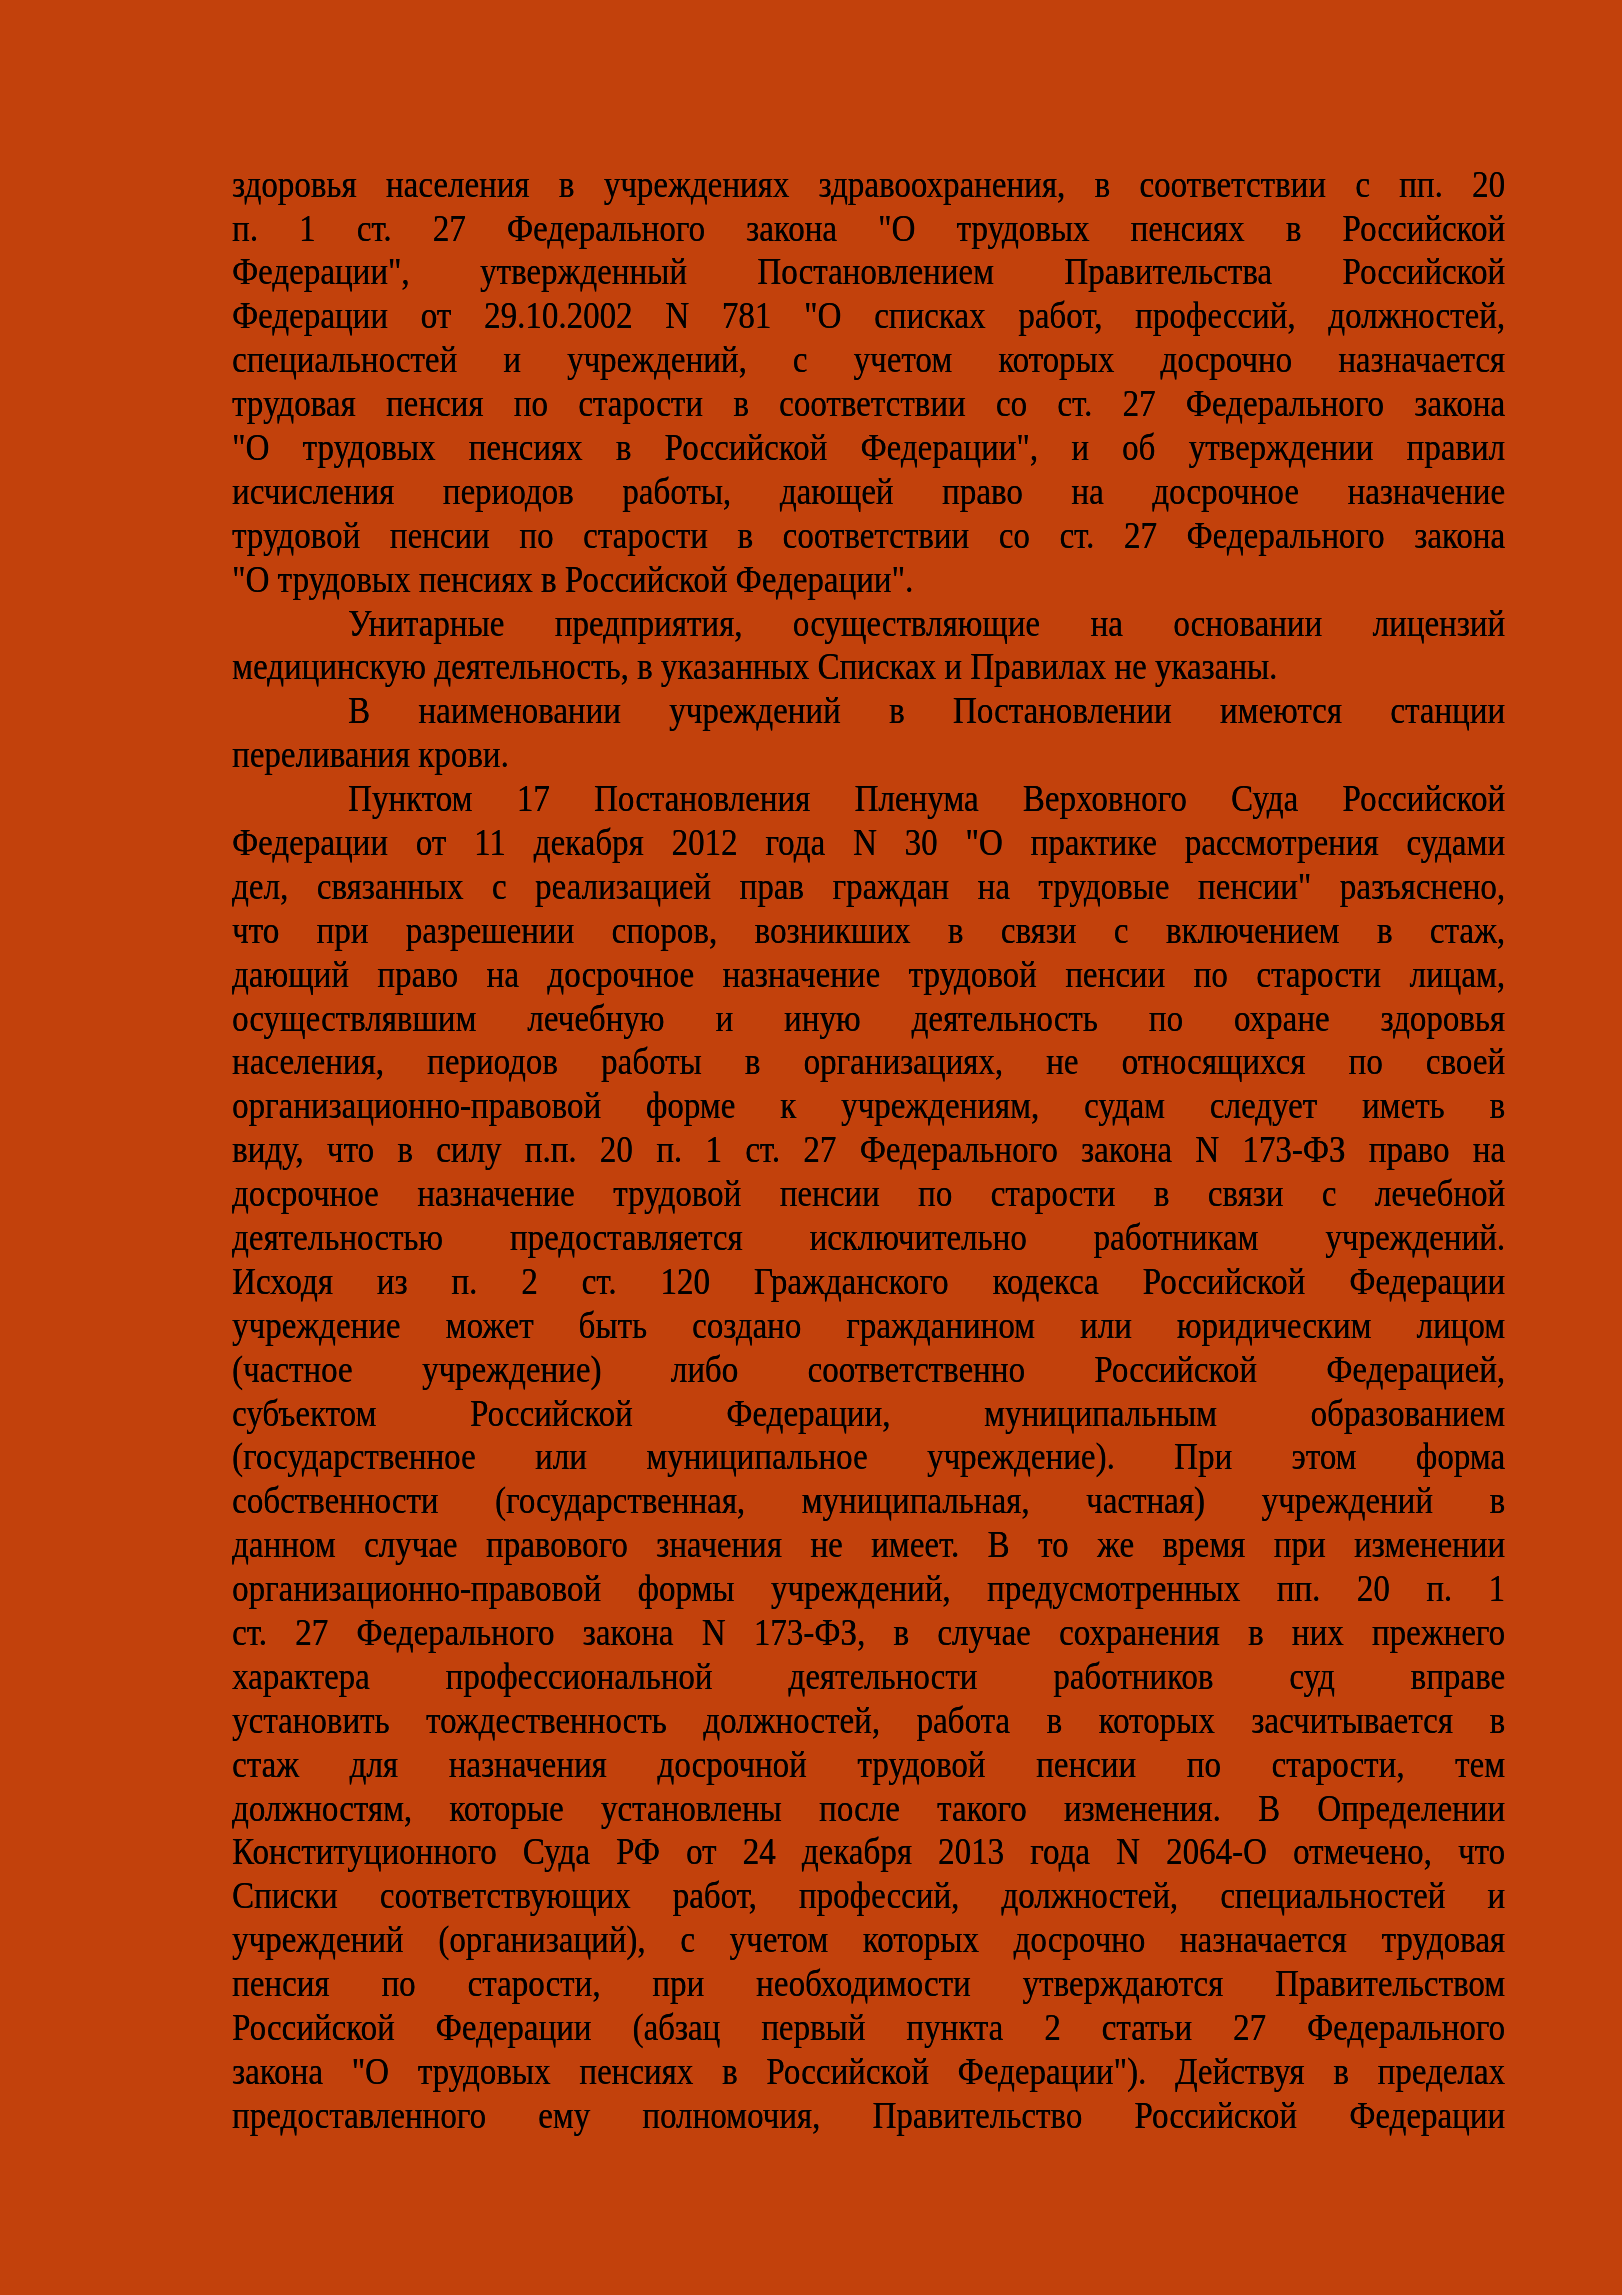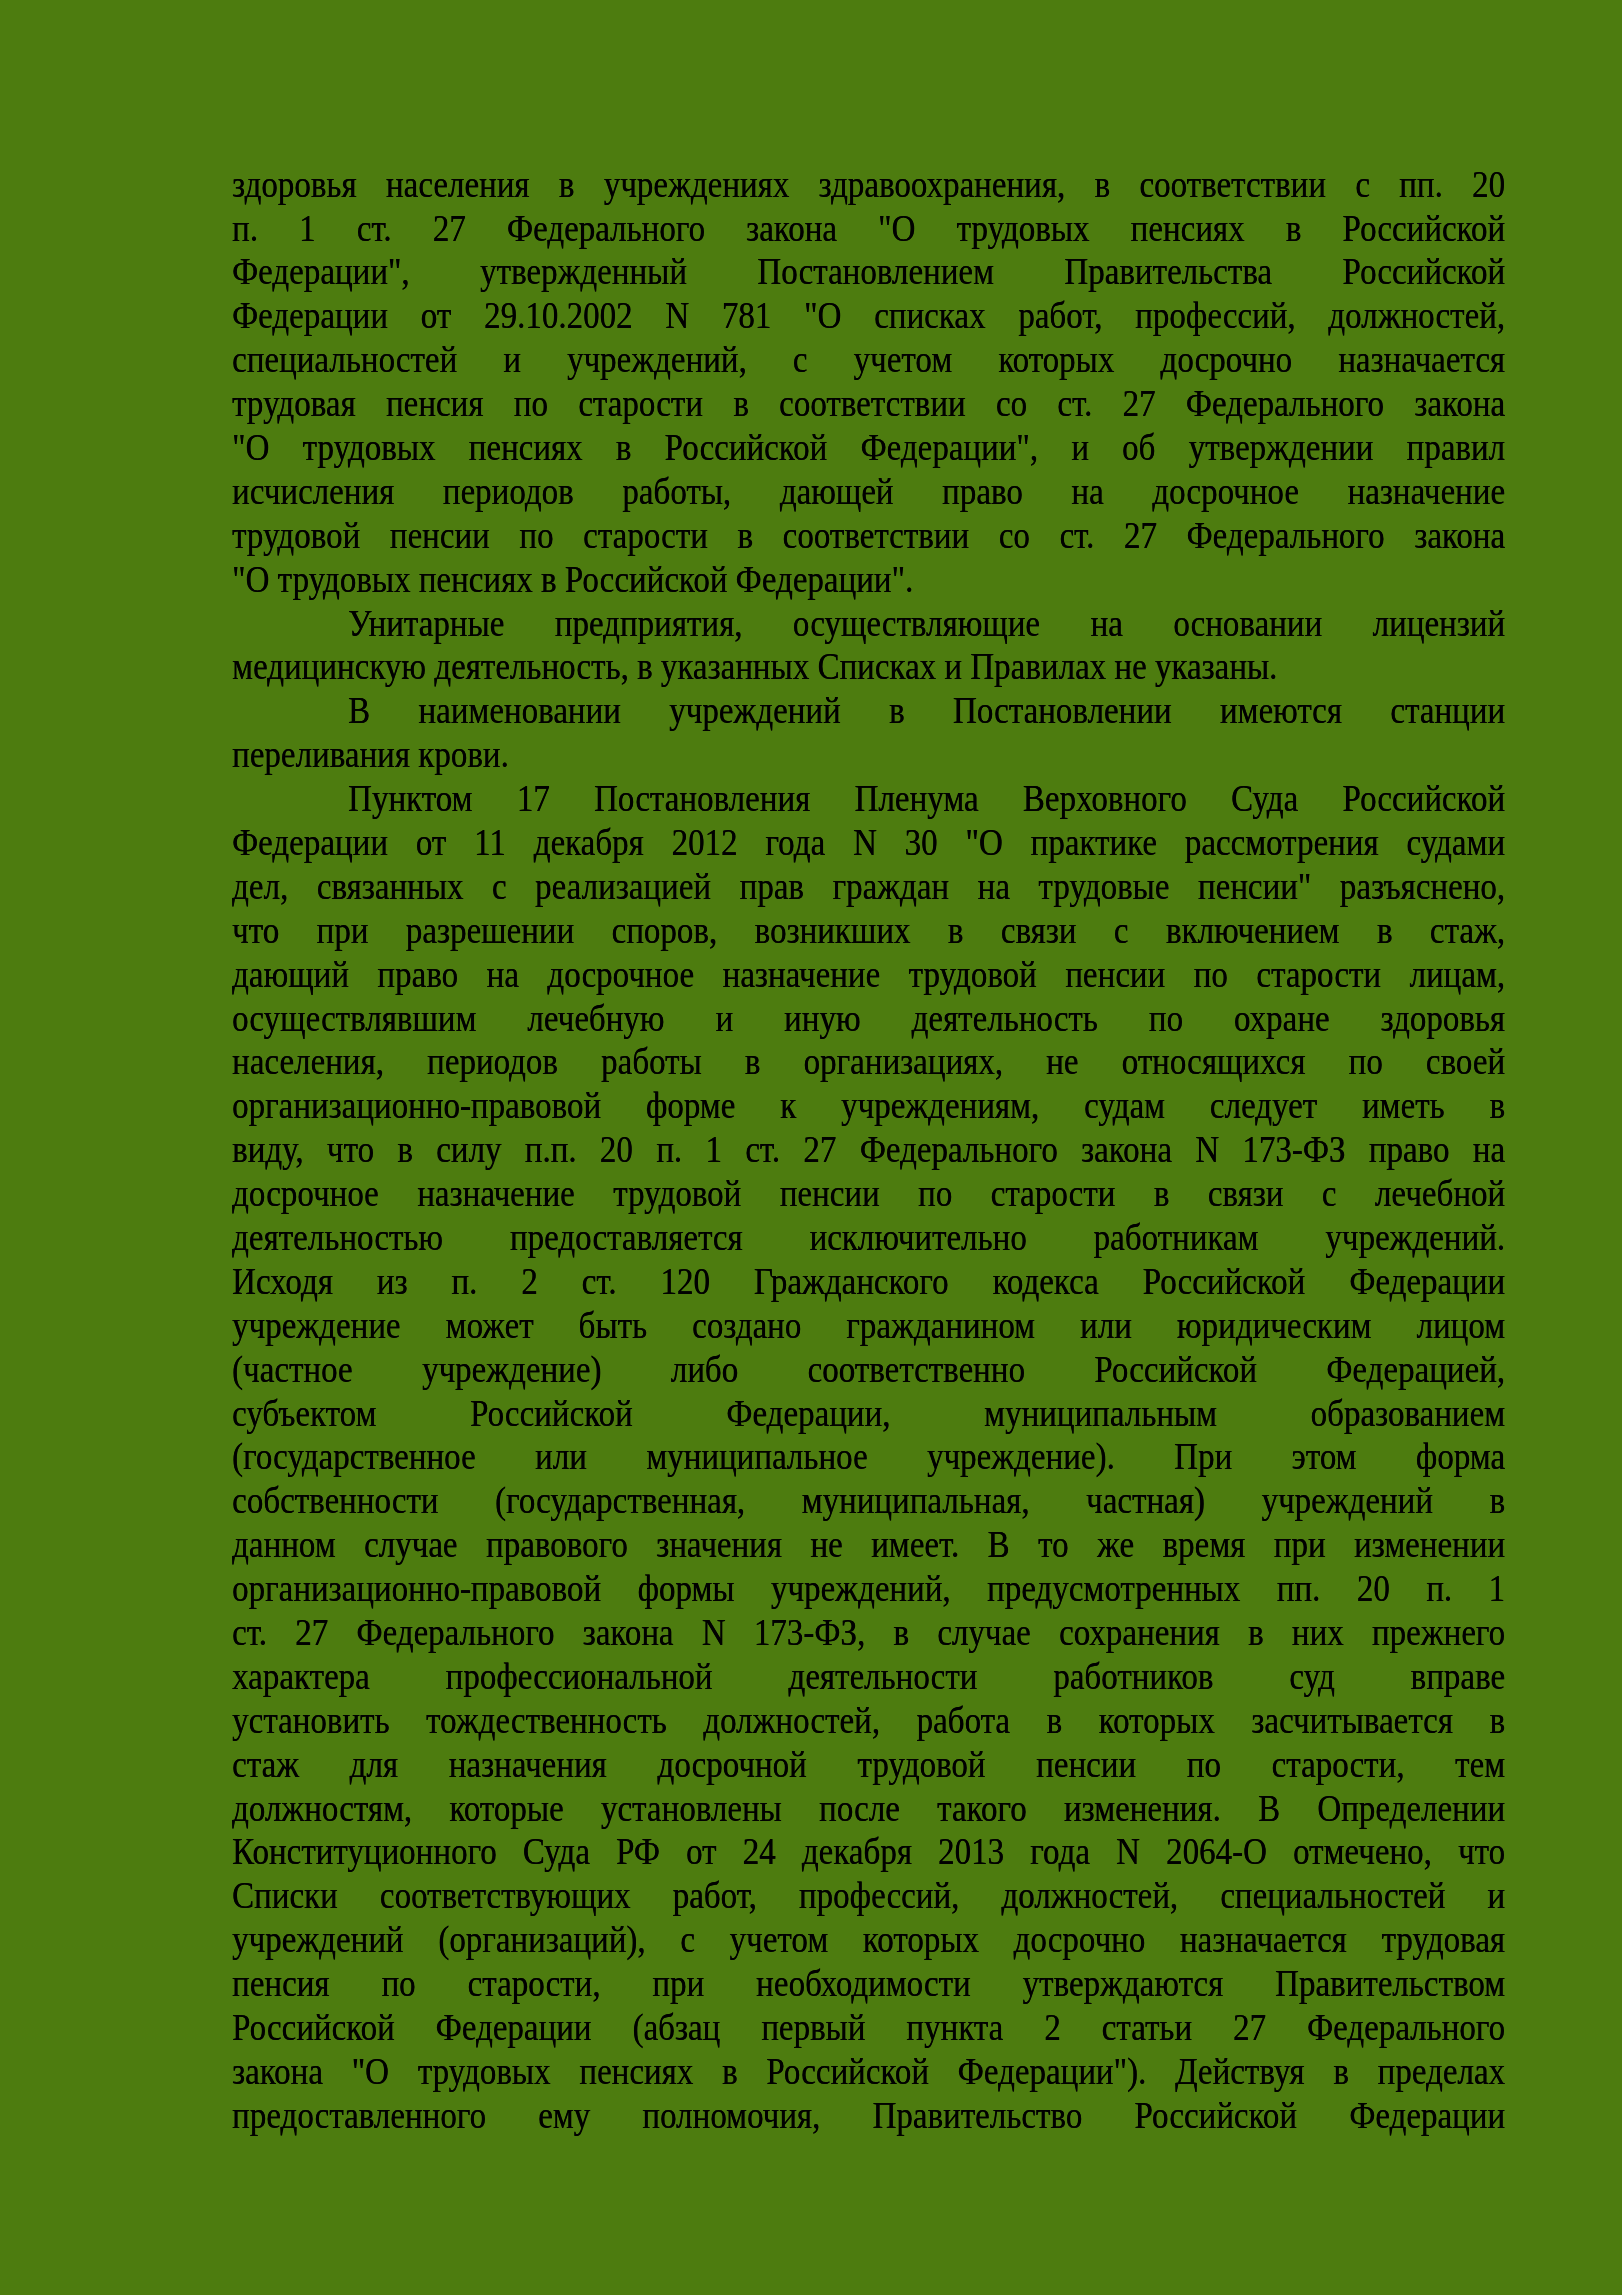--- a/index.html
+++ b/index.html
@@ -9,21 +9,21 @@
   body {
     width: 1623px;
     height: 2295px;
     background: #ffffff;
     position: relative;
     overflow: hidden;
   }
   .page {
     position: absolute;
     inset: 0;
-    background: #4d7c0f;
+    background: #c2410c;
   }
   .text-block {
     position: absolute;
     left: 232px;
     top: 162px;
     width: 1273px;
     transform: scaleY(1.155);
     transform-origin: 0 0;
     font-family: "Liberation Serif", "DejaVu Serif", serif;
     font-size: 33px;

